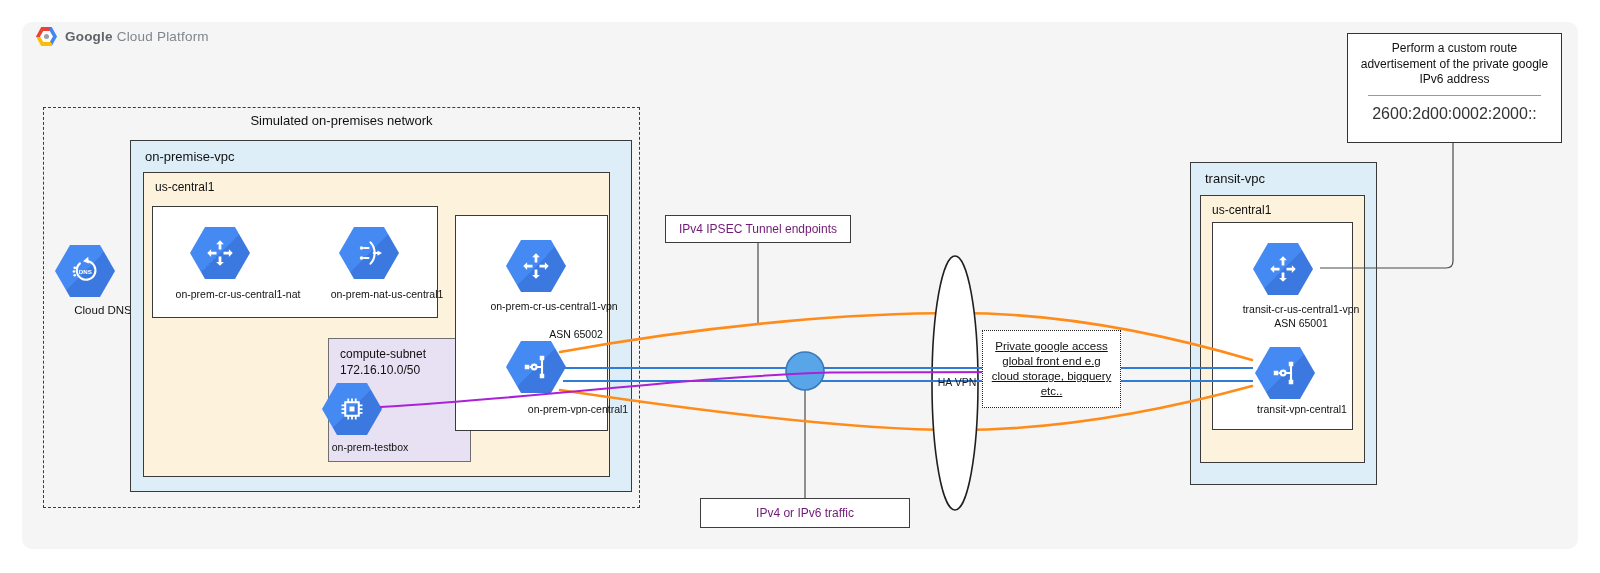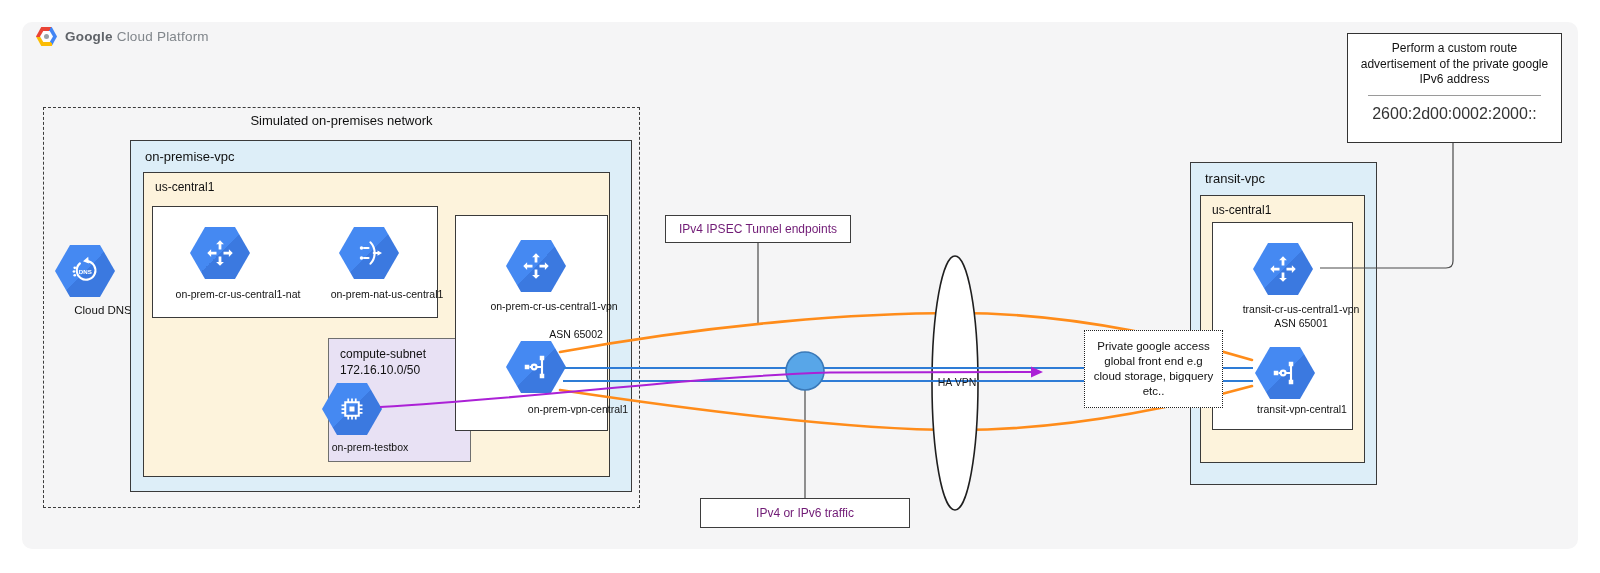--- a/index.html
+++ b/index.html
@@ -212,14 +212,14 @@
     <path class="l-blue" d="M563 368 L1253 368"></path>
     <path class="l-blue" d="M563 381 L1253 381"></path>
     <circle cx="805" cy="371" r="19" fill="#58a6e8" stroke="#3a79b8" stroke-width="1.6"></circle>
     <path class="l-purple" d="M380 407 C560 396 690 377 830 372.5 L1031 372"></path>
     <polygon points="1031,366.5 1031,377.5 1043,372" fill="#ab21d6"></polygon>
     <text x="957" y="386" font-size="10.5" fill="#1a1a1a" text-anchor="middle" font-family="Liberation Sans, sans-serif">HA VPN</text>
   </svg>
 
   <div class="label-box" style="left:665px; top:215px; width:186px; height:28px;">IPv4 IPSEC Tunnel endpoints</div>
   <div class="label-box" style="left:700px; top:498px; width:210px; height:30px;">IPv4 or IPv6 traffic</div>
-  <div class="pga-box" style="left:1084px; top:330px; width:139px; height:78px;">Private google access global front end e.g cloud storage, bigquery etc..</div>
+  <div class="pga-box" style="left:982px; top:330px; width:139px; height:78px;text-decoration:underline;">Private google access global front end e.g cloud storage, bigquery etc..</div>
 </div>
 
 </body></html>

